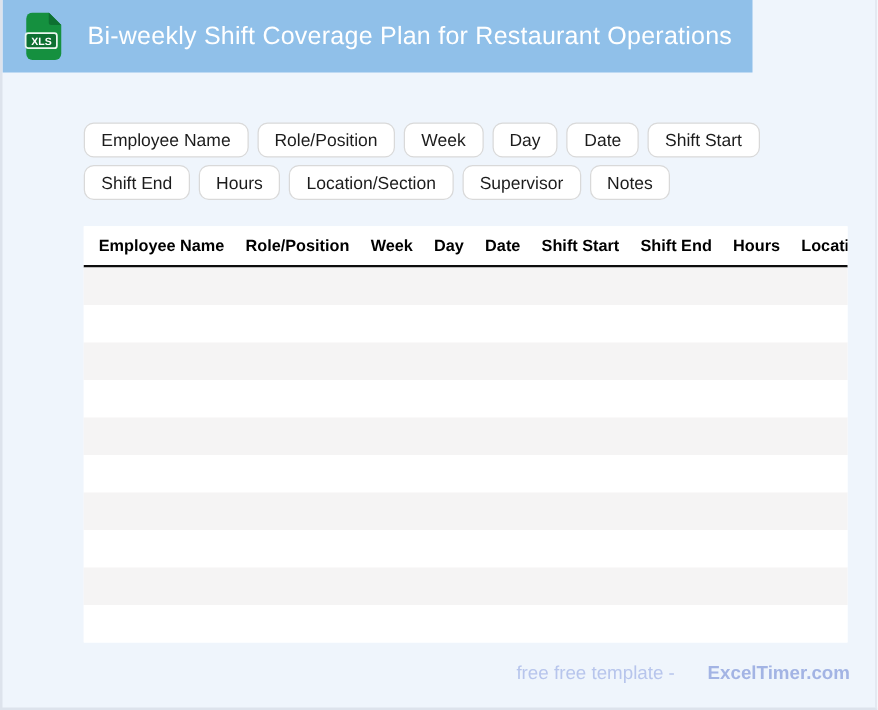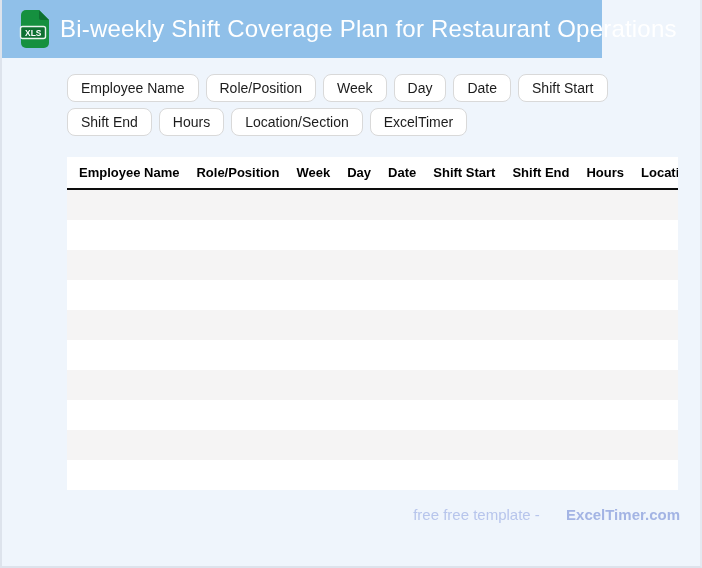--- a/index.html
+++ b/index.html
@@ -26,27 +26,27 @@
   }
   .header-bar{
     width:600px;height:58px;
     background:var(--header-bar);
     display:flex;align-items:center;
     padding-left:17px;
   }
   .xls-icon{flex:0 0 auto;display:block;}
   .header-title{
     color:#ffffff;
-    font-size:24px;
+    font-size:20px;
     font-weight:500;
     letter-spacing:0.2px;
-    margin-left:10px;
+    margin-left:20px;
     white-space:nowrap;
   }
-  .content{padding:16px 0 0 65px;}
+  .content{padding:40px 0 0 65px;}
   .chips{
     display:flex;flex-wrap:wrap;
     gap:6px 7px;
     width:600px;
   }
   .chip{
     background:#ffffff;
     border:1px solid var(--chip-border);
     border-radius:8px;
     padding:4px 13px;
@@ -119,21 +119,22 @@
 
     <div class="chip">Employee Name</div>
         <div class="chip">Role/Position</div>
         <div class="chip">Week</div>
         <div class="chip">Day</div>
         <div class="chip">Date</div>
         <div class="chip">Shift Start</div>
         <div class="chip">Shift End</div>
         <div class="chip">Hours</div>
         <div class="chip">Location/Section</div>
-        <div class="chip">ExcelTimer</div>
+        <div class="chip">Supervisor</div>
+        <div class="chip">Notes</div>
       </div>
 
     <div class="sheet">
       <div class="sheet-header">
 
       <div class="col">Employee Name</div>
           <div class="col">Role/Position</div>
           <div class="col">Week</div>
           <div class="col">Day</div>
           <div class="col">Date</div>

